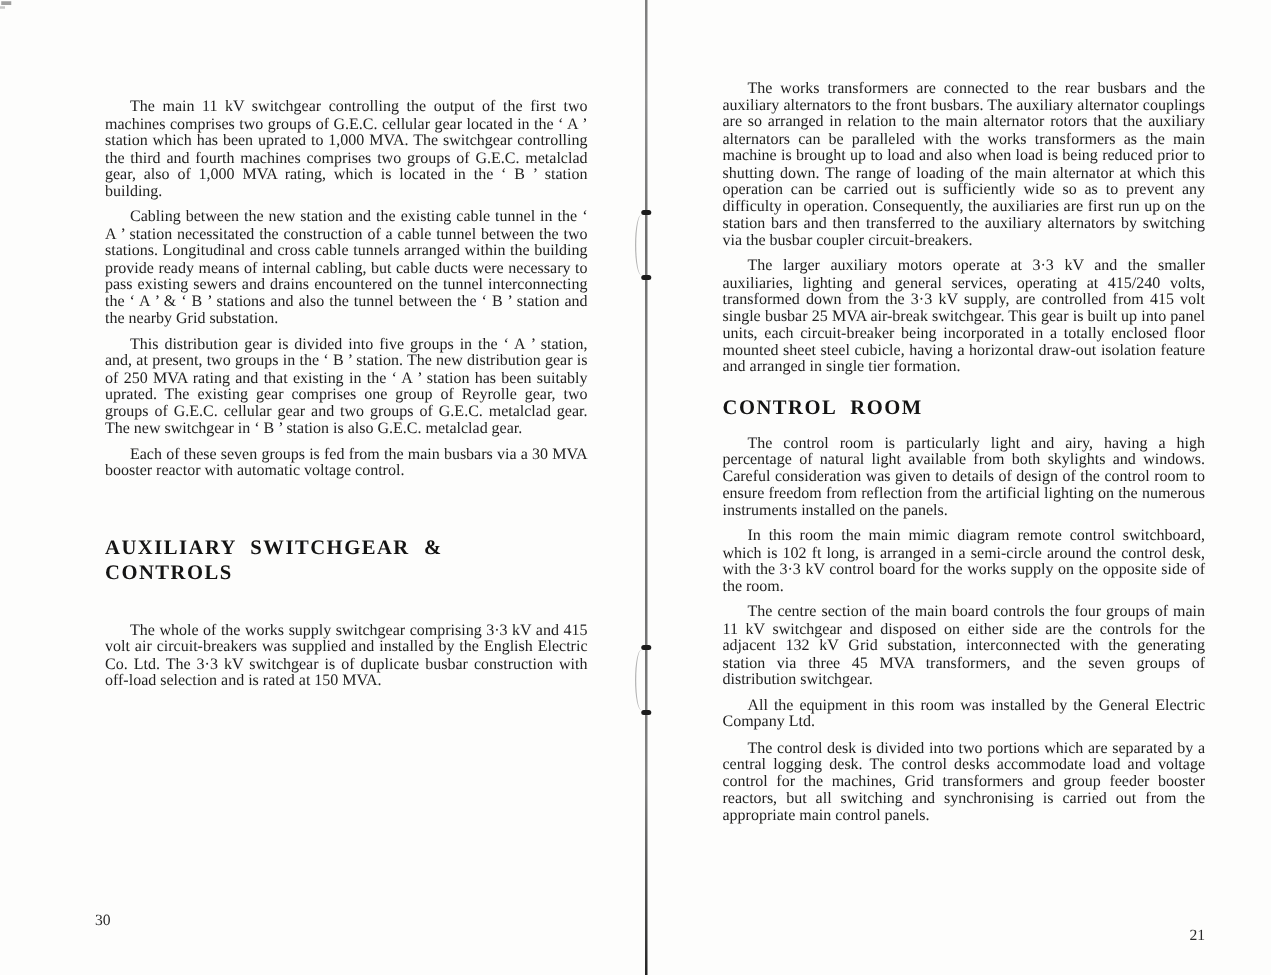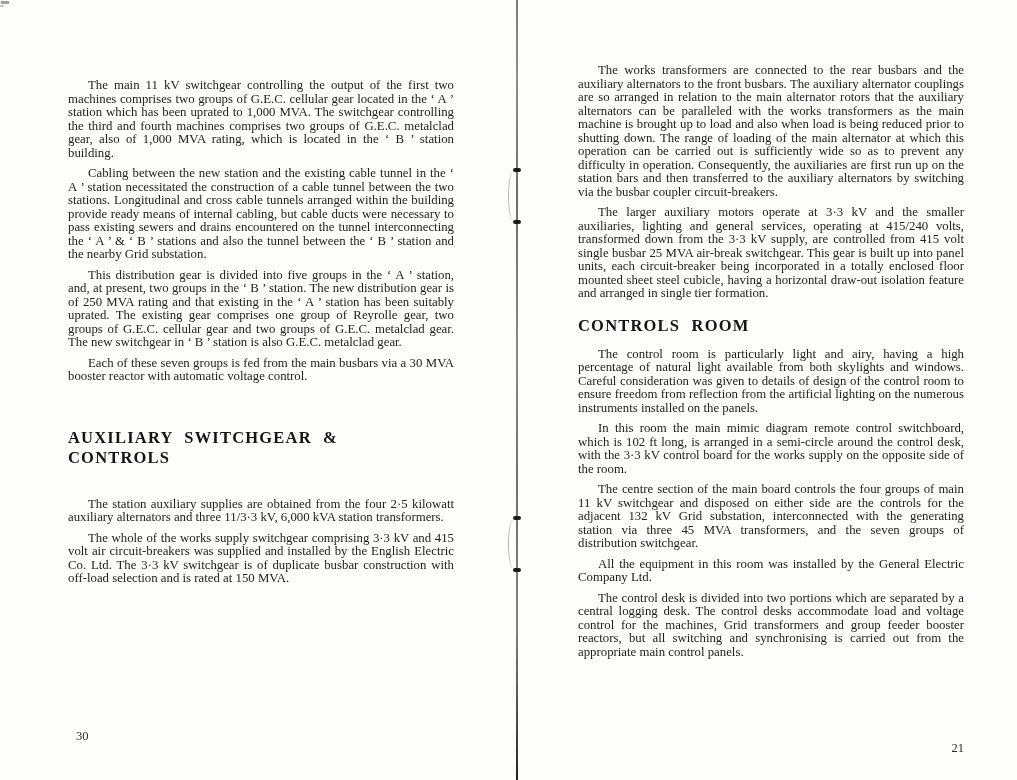--- a/index.html
+++ b/index.html
@@ -21,21 +21,21 @@
     font-size: 12.8px;
     line-height: 13.5px;
     text-align: justify;
     color: #222;
   }
   .page-text p {
     margin: 0 0 7px 0;
     text-indent: 20px;
   }
   .page-text p:last-child { margin-bottom: 0; }
-  #left-text  { left: 68px;  top: 79px; width: 386px; }
+  #left-text  { left: 84px;  top: 79px; width: 386px; }
   #right-text { left: 578px; top: 64px; width: 386px; }
   .section-heading {
     font-size: 16.5px;
     line-height: 20px;
     font-weight: 700;
     letter-spacing: 1.2px;
     word-spacing: 6px;
     color: #141414;
     text-indent: 0;
     text-align: left;
@@ -86,40 +86,39 @@
 <body>
 
 <div id="scan">
 
   <div id="left-text" class="page-text">
     <p>The main 11 kV switchgear controlling the output of the first two machines comprises two groups of G.E.C. cellular gear located in the ‘ A ’ station which has been uprated to 1,000 MVA.  The switchgear controlling the third and fourth machines comprises two groups of G.E.C. metalclad gear, also of 1,000 MVA rating, which is located in the ‘ B ’ station building.</p>
     <p>Cabling between the new station and the existing cable tunnel in the ‘ A ’ station necessitated the construction of a cable tunnel between the two stations.  Longitudinal and cross cable tunnels arranged within the building provide ready means of internal cabling, but cable ducts were necessary to pass existing sewers and drains encountered on the tunnel interconnecting the ‘ A ’ &amp; ‘ B ’ stations and also the tunnel between the ‘ B ’ station and the nearby Grid substation.</p>
     <p>This distribution gear is divided into five groups in the ‘ A ’ station, and, at present, two groups in the ‘ B ’ station.  The new distribution gear is of 250 MVA rating and that existing in the ‘ A ’ station has been suitably uprated.  The existing gear comprises one group of Reyrolle gear, two groups of G.E.C. cellular gear and two groups of G.E.C. metalclad gear.  The new switchgear in ‘ B ’ station is also G.E.C. metalclad gear.</p>
     <p>Each of these seven groups is fed from the main busbars via a 30 MVA booster reactor with automatic voltage control.</p>
     <h2 class="section-heading heading-left">AUXILIARY SWITCHGEAR &amp; CONTROLS</h2>
-    <p>The station auxiliary supplies are obtained from the four 2·5 kilowatt auxiliary alternators and three 11/3·3 kV, 6,000 kVA station transformers.</p>
     <p>The whole of the works supply switchgear comprising 3·3 kV and 415 volt air circuit-breakers was supplied and installed by the English Electric Co. Ltd.  The 3·3 kV switchgear is of duplicate busbar construction with off-load selection and is rated at 150 MVA.</p>
   </div>
   <div id="page-number-left" class="page-number">30</div>
 
   <div id="gutter"></div>
   <div class="stitch-mark" style="top:168px;"></div>
   <div class="stitch-mark" style="top:220px;"></div>
   <div class="stitch-arc" style="top:172px; height:48px;"></div>
   <div class="stitch-mark" style="top:516px;"></div>
   <div class="stitch-mark" style="top:568px;"></div>
   <div class="stitch-arc" style="top:520px; height:48px;"></div>
 
   <div class="speck" style="left:1px; top:1px; width:8px; height:3px;"></div>
   <div class="speck" style="left:0px; top:5px; width:4px; height:2px; opacity:0.4;"></div>
 
   <div id="right-text" class="page-text">
     <p>The works transformers are connected to the rear busbars and the auxiliary alternators to the front busbars.  The auxiliary alternator couplings are so arranged in relation to the main alternator rotors that the auxiliary alternators can be paralleled with the works transformers as the main machine is brought up to load and also when load is being reduced prior to shutting down. The range of loading of the main alternator at which this operation can be carried out is sufficiently wide so as to prevent any difficulty in operation.  Consequently, the auxiliaries are first run up on the station bars and then transferred to the auxiliary alternators by switching via the busbar coupler circuit-breakers.</p>
     <p>The larger auxiliary motors operate at 3·3 kV and the smaller auxiliaries, lighting and general services, operating at 415/240 volts, transformed down from the 3·3 kV supply, are controlled from 415 volt single busbar 25 MVA air-break switchgear.  This gear is built up into panel units, each circuit-breaker being incorporated in a totally enclosed floor mounted sheet steel cubicle, having a horizontal draw-out isolation feature and arranged in single tier formation.</p>
-    <h2 class="section-heading heading-right">CONTROLS ROOM</h2>
+    <h2 class="section-heading heading-right">CONTROL ROOM</h2>
     <p>The control room is particularly light and airy, having a high percentage of natural light available from both skylights and windows.  Careful consideration was given to details of design of the control room to ensure freedom from reflection from the artificial lighting on the numerous instruments installed on the panels.</p>
     <p>In this room the main mimic diagram remote control switchboard, which is 102 ft long, is arranged in a semi-circle around the control desk, with the 3·3 kV control board for the works supply on the opposite side of the room.</p>
     <p>The centre section of the main board controls the four groups of main 11 kV switchgear and disposed on either side are the controls for the adjacent 132 kV Grid substation, interconnected with the generating station via three 45 MVA transformers, and the seven groups of distribution switchgear.</p>
     <p>All the equipment in this room was installed by the General Electric Company Ltd.</p>
     <p>The control desk is divided into two portions which are separated by a central logging desk.  The control desks accommodate load and voltage control for the machines, Grid transformers and group feeder booster reactors, but all switching and synchronising is carried out from the appropriate main control panels.</p>
   </div>
   <div id="page-number-right" class="page-number">21</div>
 
 </div>
 

